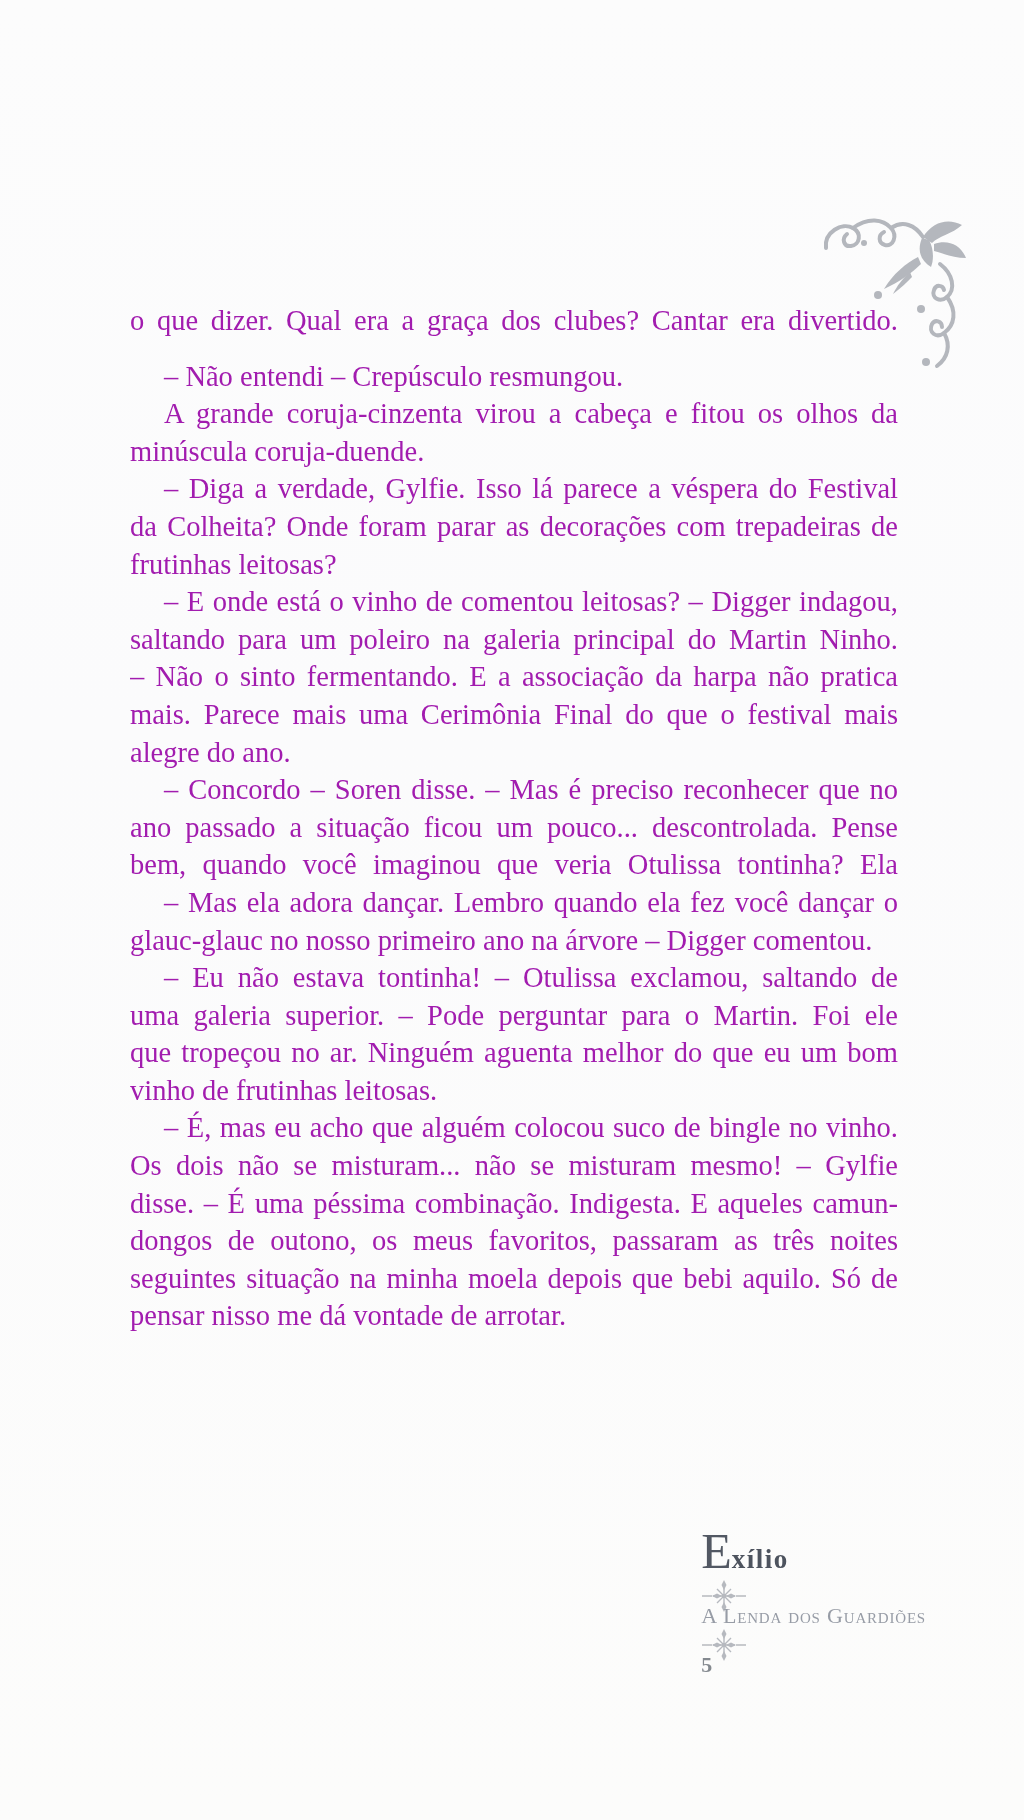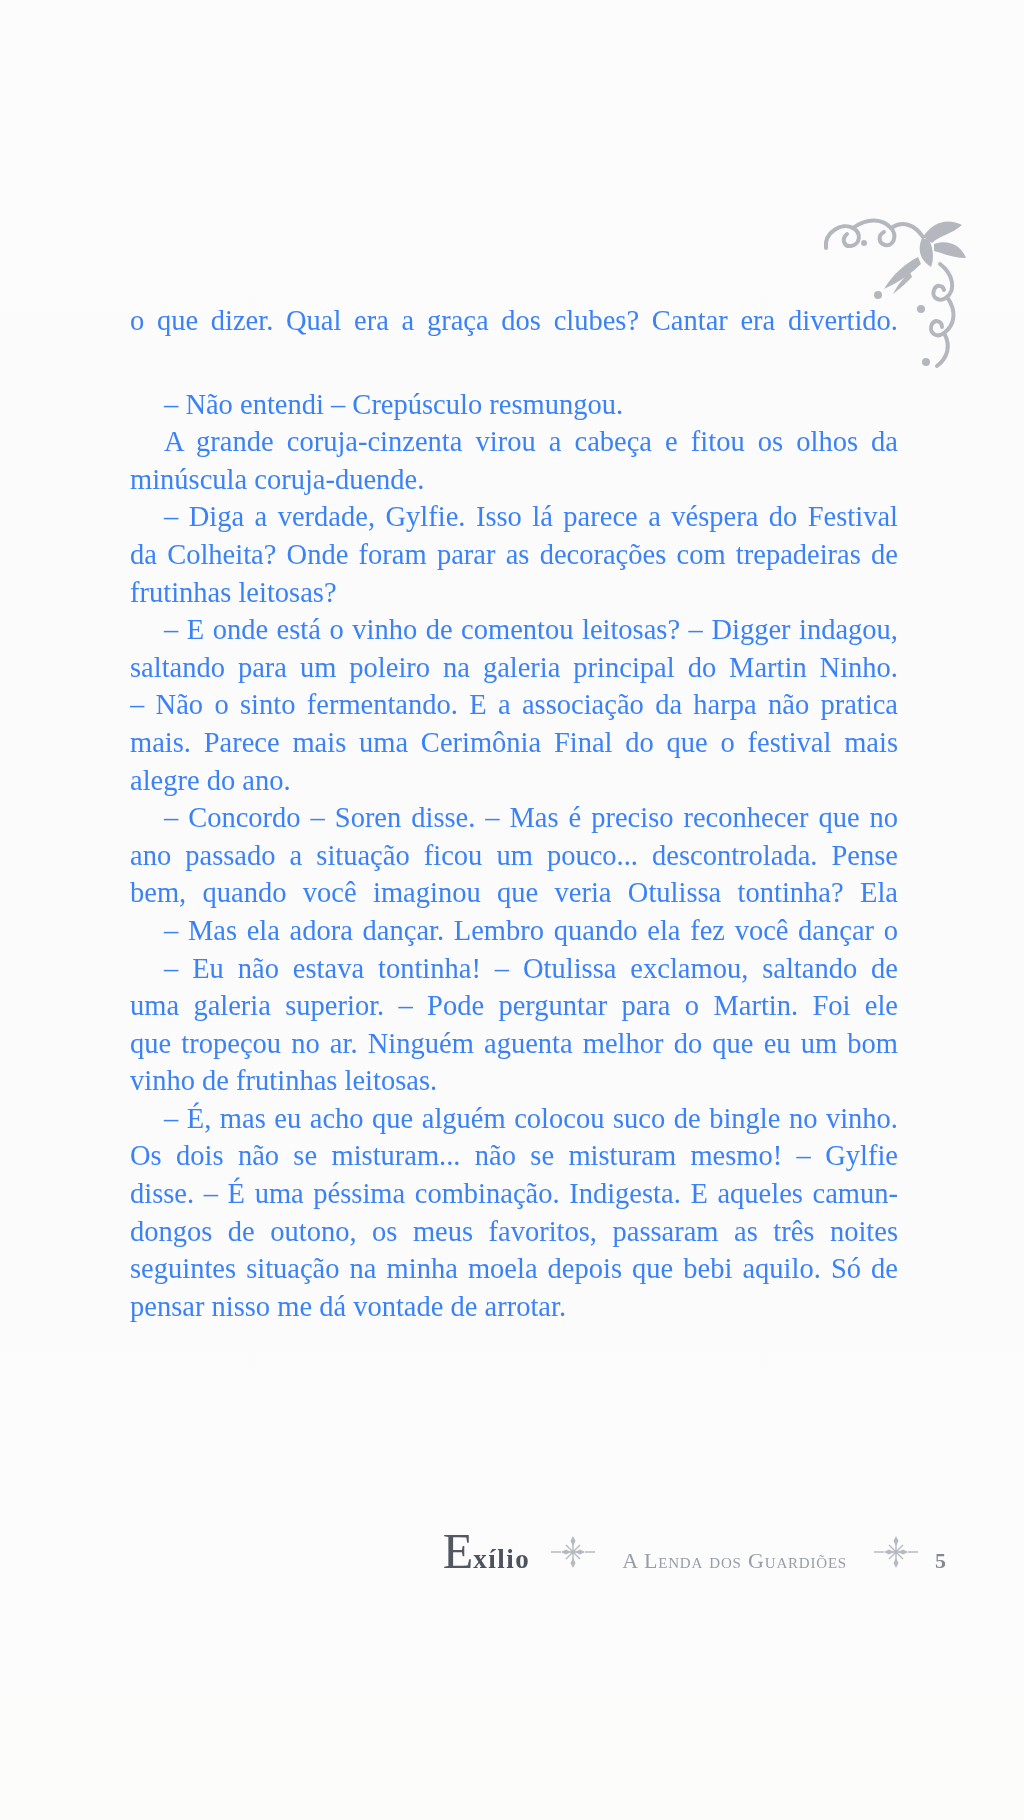--- a/index.html
+++ b/index.html
@@ -22,25 +22,25 @@
     position:absolute;
     left:822px;top:212px;
     width:154px;height:160px;
     color:#b4b7bd;
   }
 
   .textblock{
     position:absolute;
     left:130px;top:302px;
     width:768px;
-    color:#3b82f6;
+    color:#a21caf;
     font-size:28.5px;
   }
   .paragraph{margin:0;}
-  .paragraph.scene-break{margin-top:46px;}
+  .paragraph.scene-break{margin-top:18px;}
   .line{
     height:37.6px;
     line-height:37.6px;
     overflow:hidden;
     text-align:justify;
     text-align-last:justify;
     -moz-text-align-last:justify;
     white-space:normal;
   }
   .line.last{
@@ -49,20 +49,21 @@
   }
   .line.indent{text-indent:34px;}
 
   .footer{
     position:absolute;
     top:1522px;
     right:78px;
     display:flex;
     align-items:baseline;
     white-space:nowrap;
+    flex-direction:column;
   }
   .f-initial{
     font-size:50px;
     color:#525863;
     letter-spacing:0;
   }
   .f-rest{
     font-size:27px;
     font-weight:700;
     letter-spacing:1.5px;
@@ -141,20 +142,21 @@
         <div class="line">mais. Parece mais uma Cerimônia Final do que o festival mais</div>
         <div class="line last">alegre do ano.</div>
       </div>
       <div class="paragraph">
         <div class="line indent">– Concordo – Soren disse. – Mas é preciso reconhecer que no</div>
         <div class="line">ano passado a situação ficou um pouco... descontrolada. Pense</div>
         <div class="line">bem, quando você imaginou que veria Otulissa tontinha? Ela</div>
       </div>
       <div class="paragraph">
         <div class="line indent">– Mas ela adora dançar. Lembro quando ela fez você dançar o</div>
+        <div class="line last">glauc-glauc no nosso primeiro ano na árvore – Digger comentou.</div>
       </div>
       <div class="paragraph">
         <div class="line indent">– Eu não estava tontinha! – Otulissa exclamou, saltando de</div>
         <div class="line">uma galeria superior. – Pode perguntar para o Martin. Foi ele</div>
         <div class="line">que tropeçou no ar. Ninguém aguenta melhor do que eu um bom</div>
         <div class="line last">vinho de frutinhas leitosas.</div>
       </div>
       <div class="paragraph">
         <div class="line indent">– É, mas eu acho que alguém colocou suco de bingle no vinho.</div>
         <div class="line">Os dois não se misturam... não se misturam mesmo! – Gylfie</div>

